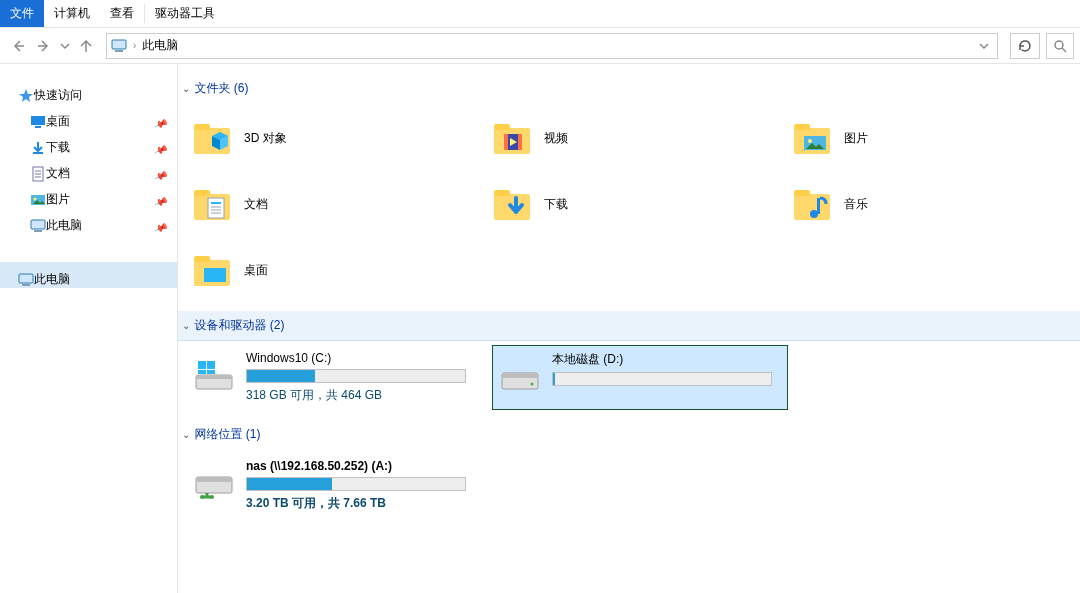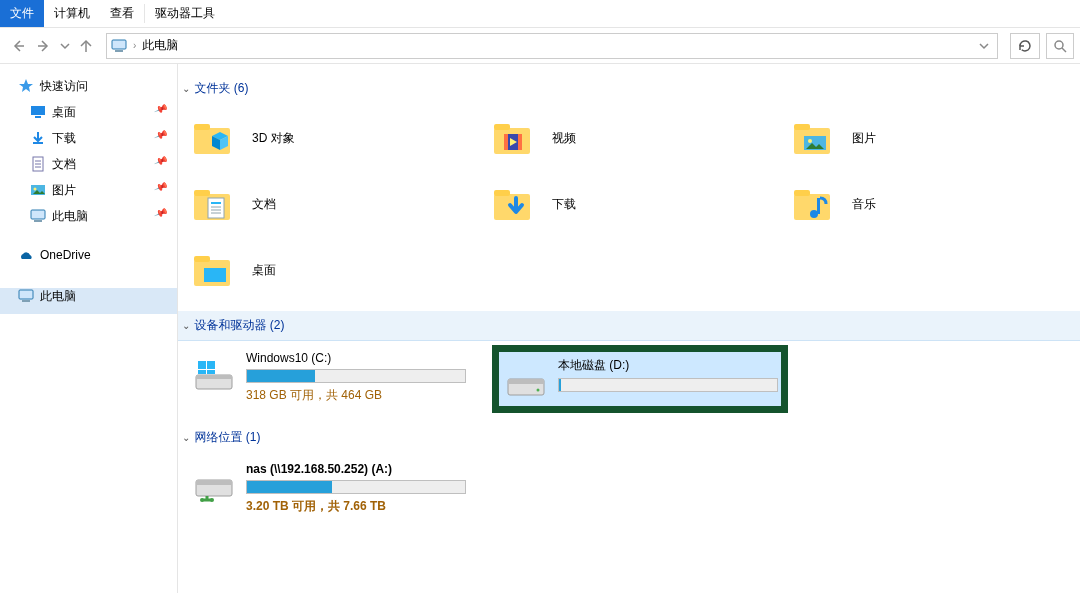--- a/index.html
+++ b/index.html
@@ -19,46 +19,46 @@
 .addr-caret { color: #888; font-size: 10px; }
 .addr-text { font-size: 12px; }
 .addr-spacer { flex: 1; }
 .addr-drop { color: #888; padding: 0 4px; }
 .iconbtn { width: 30px; height: 26px; border: 1px solid #ccc; display: flex; align-items: center; justify-content: center; color: #555; margin-left: 4px; }
 .searchbox { width: 28px; height: 26px; border: 1px solid #ccc; margin-left: 4px; display: flex; align-items: center; justify-content: center; color: #888; }
 
 
 .split { display: flex; height: calc(593px - 24px - 36px); }
 .sidebar { width: 178px; border-right: 1px solid #e5e5e5; padding-top: 14px; overflow: hidden; }
-.side-item { height: 26px; display: flex; align-items: flex-start; padding-left: 18px; gap: 6px; cursor: default; }
+.side-item { height: 26px; display: flex; align-items: flex-end; padding-left: 18px; cursor: default; }
 .side-item.level2 { padding-left: 30px; }
 .side-item.active { background: #d9e8f7; }
 .side-item .pin { margin-left: auto; margin-right: 10px; color: #aaa; font-size: 10px; transform: rotate(20deg); }
 .side-gap { height: 14px; }
 .sico { width: 16px; height: 16px; display: inline-flex; align-items: center; justify-content: center; }
 
 .content { flex: 1; padding: 10px 16px 10px 0; overflow: auto; }
 .grp-header { display: flex; align-items: center; gap: 4px; color: #003399; font-size: 12px; padding: 6px 0 6px 4px; cursor: default; }
 .grp-header .chev { font-size: 10px; color: #555; }
 .grp-header.sel-row { background: #eaf3fb; border-bottom: 1px solid #cde3f6; margin-right: -16px; padding-right: 16px; }
 
 .folders-grid { display: grid; grid-template-columns: repeat(3, 296px); gap: 4px 4px; padding: 4px 0 10px 8px; }
-.folder-item { display: flex; align-items: center; gap: 18px; height: 62px; padding-left: 4px; cursor: default; }
+.folder-item { display: flex; align-items: center; gap: 10px; height: 62px; padding-left: 4px; cursor: default; }
 .folder-item .big-ico { width: 44px; height: 44px; display: flex; align-items: center; justify-content: center; }
 .folder-item .lbl { font-size: 12px; }
 
 .drives-row { display: grid; grid-template-columns: repeat(2, 296px); gap: 10px; padding: 4px 0 10px 8px; }
 .drive-item { display: flex; align-items: flex-start; gap: 10px; padding: 6px; cursor: default; }
-.drive-item.selected { background: #cde8ff; border: 7px solid #14532d; padding: 5px; }
+.drive-item.selected { background: #cde8ff; border: 1px solid #14532d; padding: 5px; }
 .drive-ico { width: 44px; height: 40px; display:flex; align-items:center; justify-content:center; margin-top:4px; }
 .drive-info { flex: 1; }
 .drive-title { font-size: 12px; margin-bottom: 4px; }
 .drive-bar { height: 14px; border: 1px solid #bfbfbf; background: #eee; position: relative; margin-bottom: 4px; width: 220px; }
 .drive-bar .fill { position: absolute; left: 0; top: 0; bottom: 0; background: #26a0da; }
-.drive-sub { font-size: 12px; color: #a16207; }
+.drive-sub { font-size: 12px; color: #0c4a6e; }
 
 .netloc-row { display: grid; grid-template-columns: repeat(2, 296px); gap: 4px; padding: 4px 0 10px 8px; font-weight: bold; }
 
 
 svg { display: block; }
 </style>
 </head>
 <body>
 
 <div class="menubar">
@@ -192,28 +192,20 @@
           <svg width="16" height="16">
             <rect x="1" y="2" width="14" height="9" rx="1" fill="#cfe6fb" stroke="#2a7ab0"></rect>
             <rect x="4" y="12" width="8" height="2" fill="#7fa0b5"></rect>
           </svg>
         </span>
       <span>此电脑</span>
       <span class="pin">📌</span>
     </div>
 
     <div class="side-gap"></div>
-    <div class="side-item">
-      <span class="sico">
-          <svg width="16" height="16">
-            <path d="M4 11a3 3 0 0 1 1-5 4 4 0 0 1 7 1 2.5 2.5 0 0 1 1 4z" fill="#0a64a4"></path>
-          </svg>
-        </span>
-      <span>OneDrive</span>
-    </div>
 
     <div class="side-gap"></div>
     <div class="side-item active">
       <span class="sico">
           <svg width="16" height="16">
             <rect x="1" y="2" width="14" height="9" rx="1" fill="#cfe6fb" stroke="#2a7ab0"></rect>
             <rect x="4" y="12" width="8" height="2" fill="#7fa0b5"></rect>
           </svg>
         </span>
       <span>此电脑</span>

